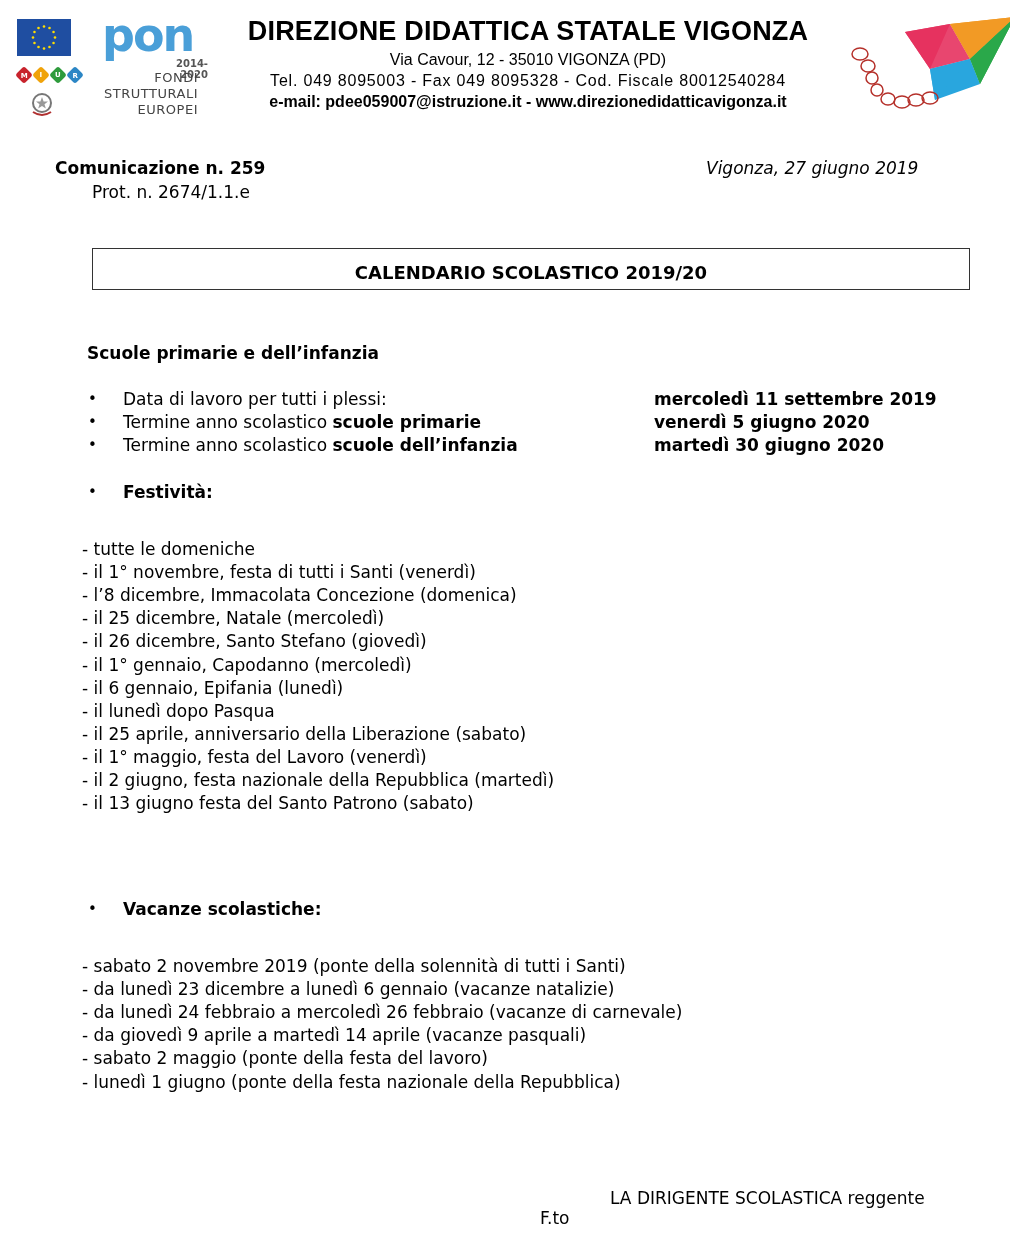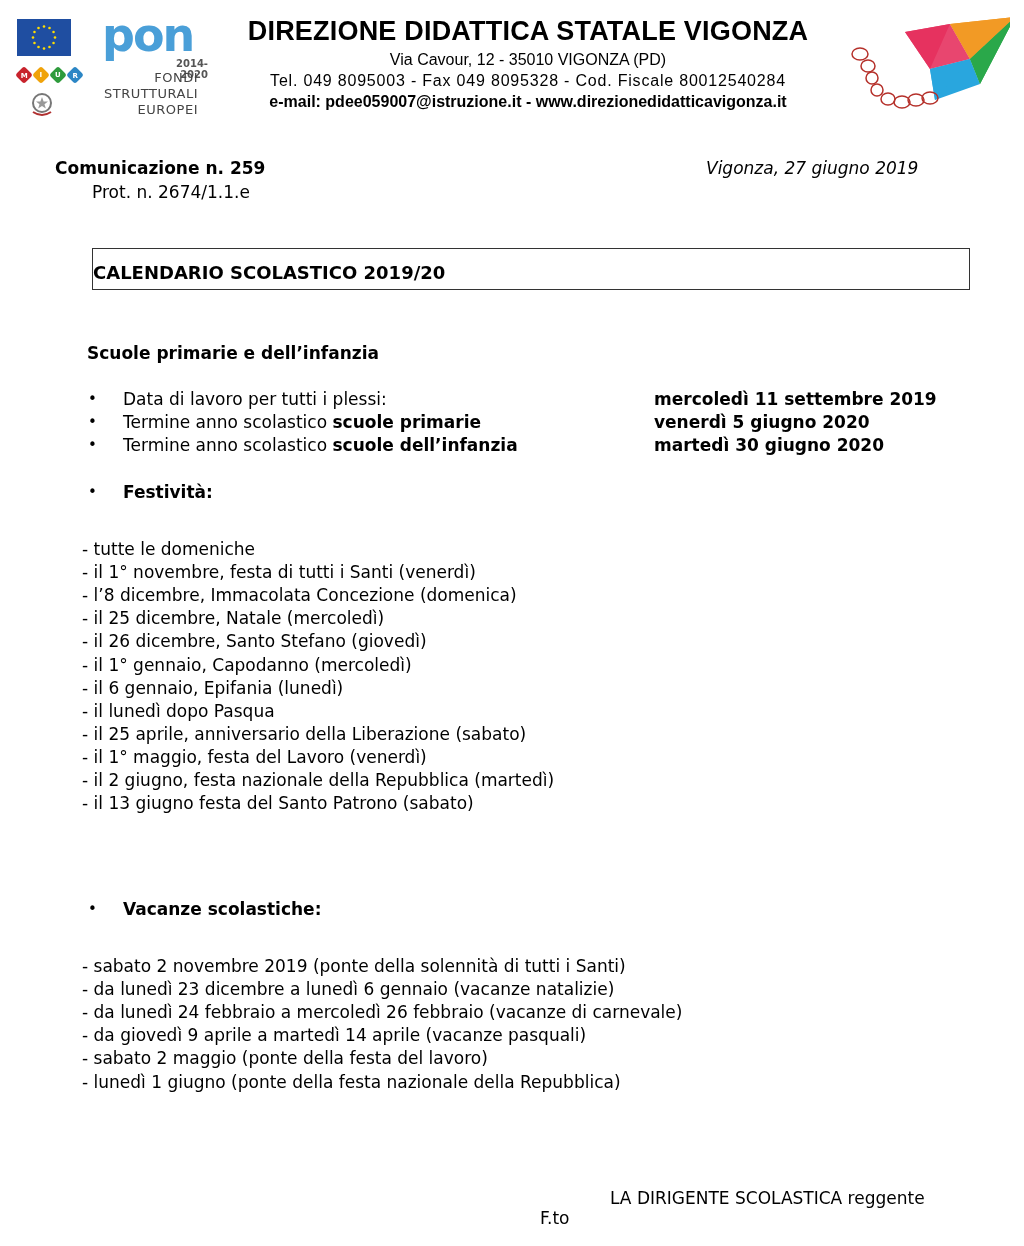--- a/index.html
+++ b/index.html
@@ -27,21 +27,21 @@
   .kite { left:850px; top:14px; width:160px; height:100px; }
 
   
   .t { font-family:"DejaVu Sans", sans-serif; font-size:17px; white-space:nowrap; }
   .b { font-weight:bold; }
   .comm { left:55px; top:158px; }
   .prot { left:92px; top:182px; }
   .date { left:706px; top:158px;font-style:italic; }
 
   .title-box { left:92px; top:248px; width:878px; height:42px; border:1px solid #333; box-sizing:border-box; }
-  .title-box span { display:block; line-height:48px; font-family:"DejaVu Sans", sans-serif; font-weight:bold; font-size:18px; }
+  .title-box span { display:block; text-align:center; line-height:48px; font-family:"DejaVu Sans", sans-serif; font-weight:bold; font-size:18px; }
 
   .sec1 { left:87px; top:343px; }
 
   .bullet { position:absolute; left:88px; font-size:15px; }
   .row-l { left:123px; }
   .row-r { left:654px; }
 
   .list-item { left:82px; }
 
   .sign1 { left:540px; top:1188px;margin-top:20px; }

